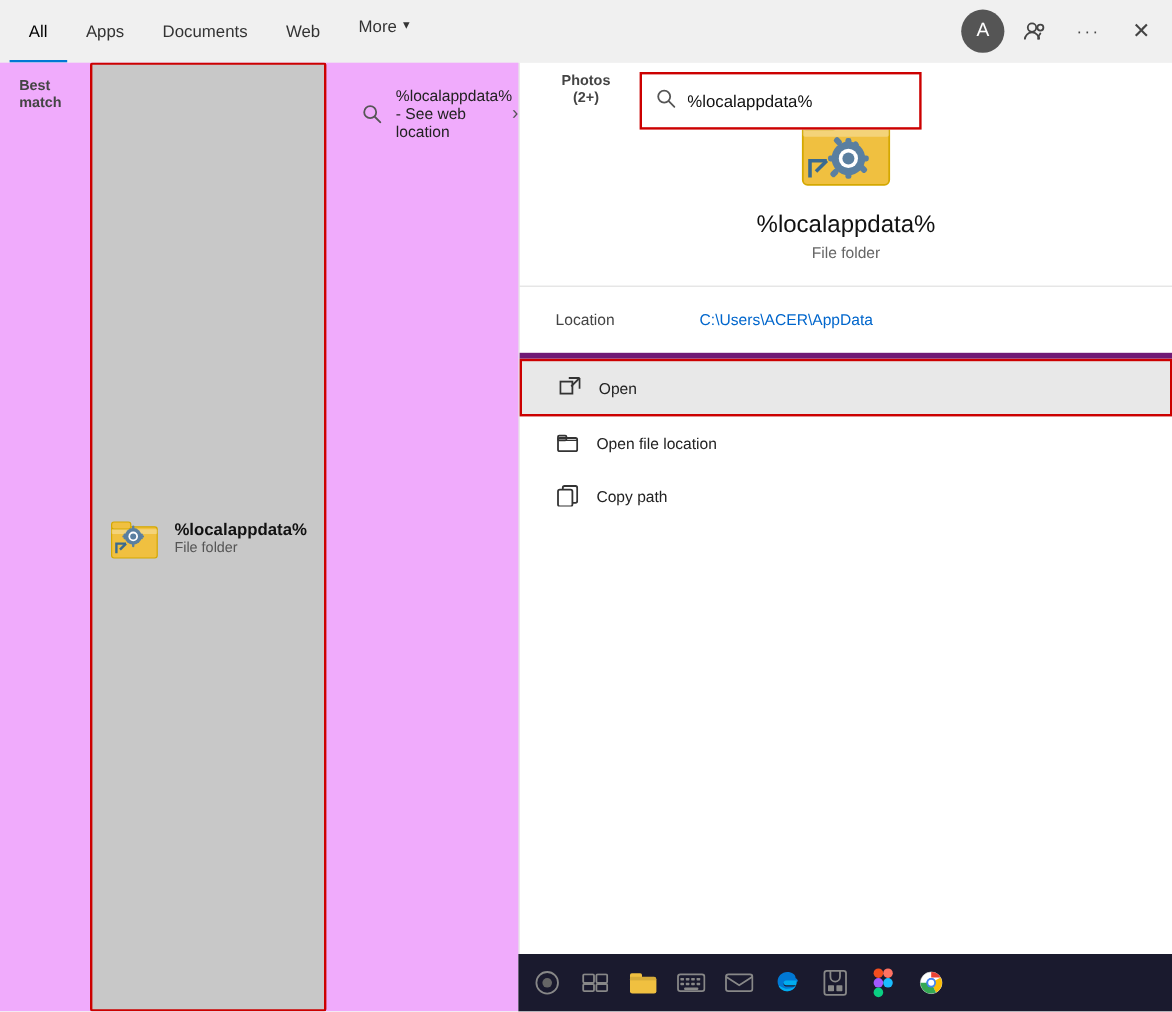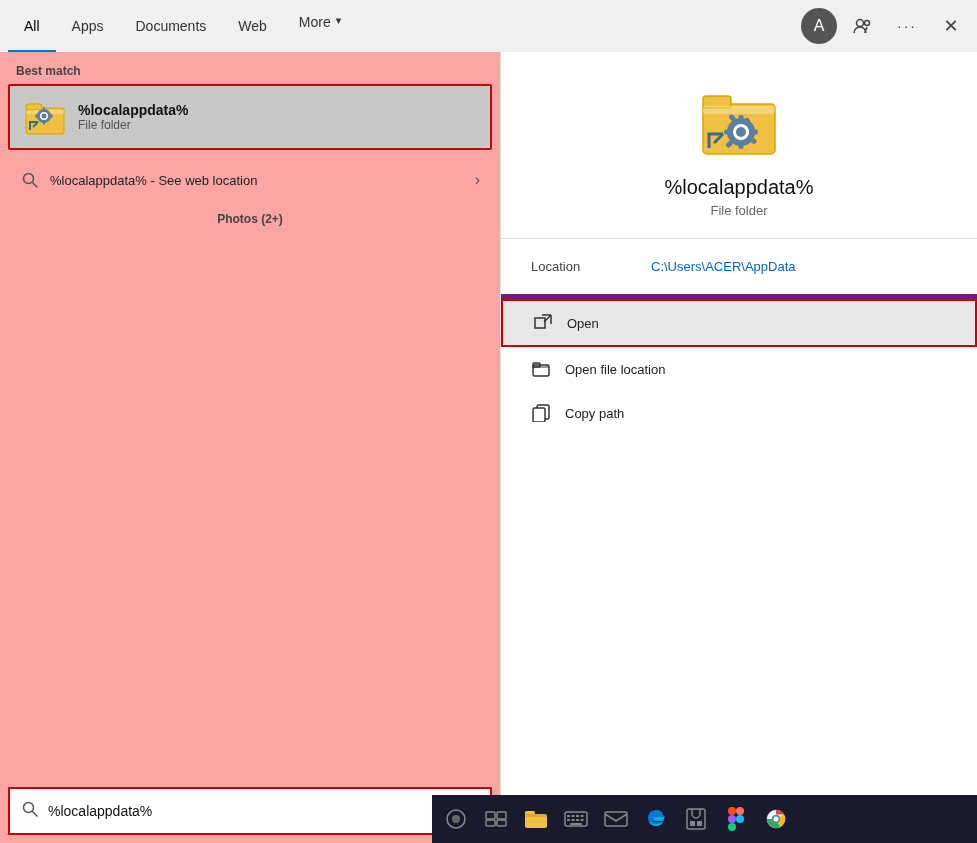--- a/index.html
+++ b/index.html
@@ -93,24 +93,23 @@
 
     
     .main-content {
       display: flex;
       flex: 1;
       overflow: hidden;
     }
 
     
     .left-panel {
-      width: 500px;
-      background: #fca5a5;
-      display: flex;
-      flex-direction: column;
+      width: 432px;
+      background: #f0abfc;
+      display: flex;
       position: relative;
     }
 
     .section-label {
       font-size: 12px;
       font-weight: 600;
       color: #444;
       padding: 12px 16px 6px 16px;
       text-transform: none;
     }

